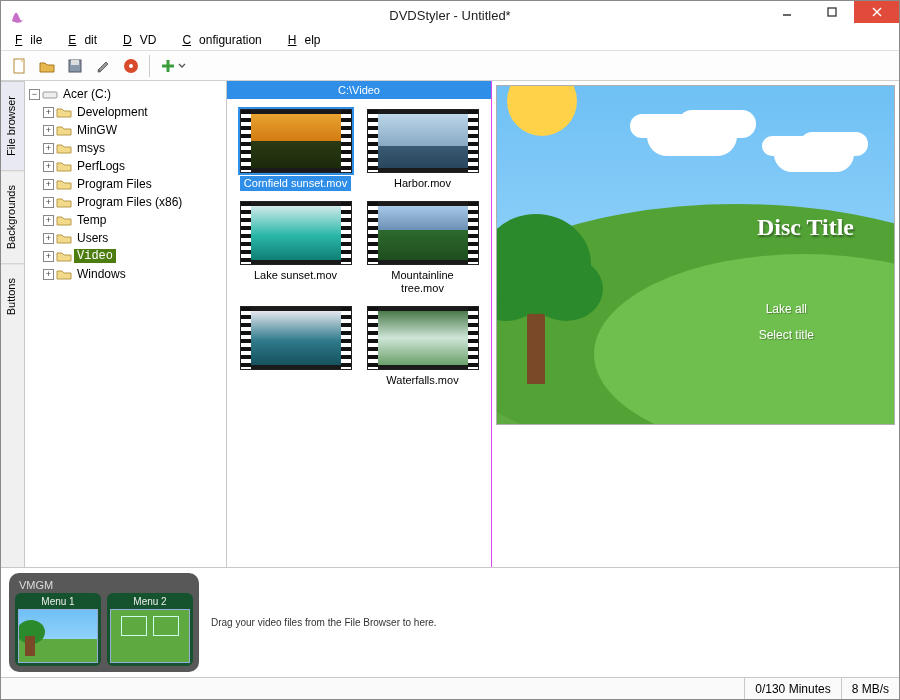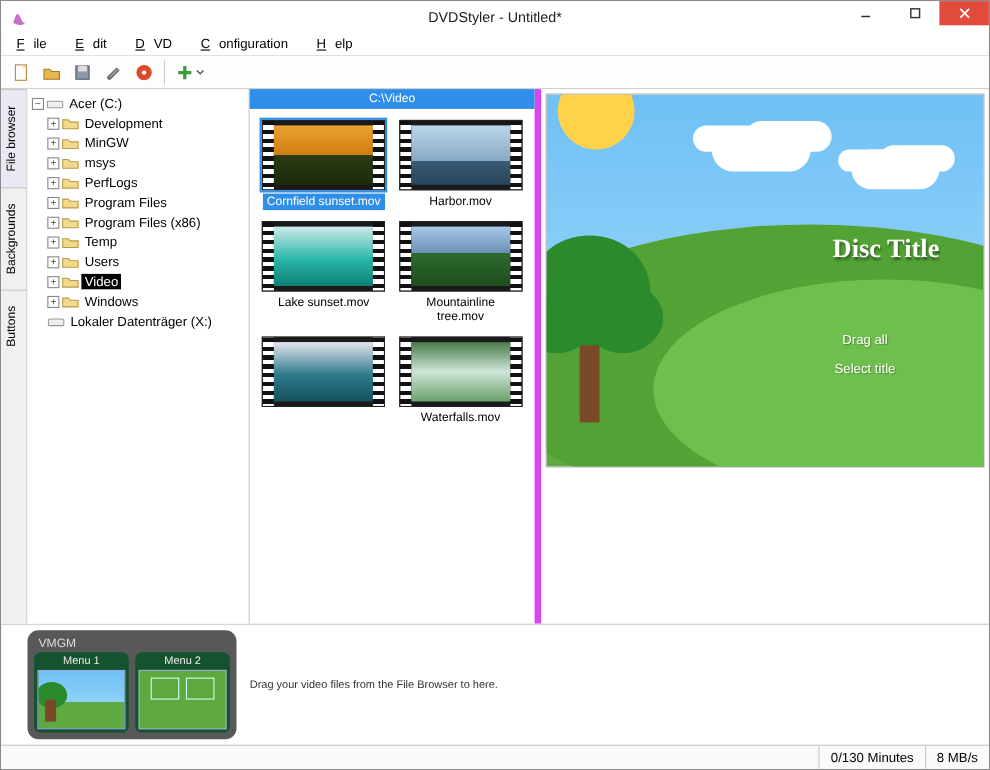--- a/index.html
+++ b/index.html
@@ -28,23 +28,23 @@
   .sidetab { flex: 0 0 auto; writing-mode: vertical-rl; transform: rotate(180deg); padding: 14px 4px; text-align: center; font-size: 11px; border-bottom: 1px solid #c8c8c8; cursor: default; }
   .sidetab.active { background: #e9e9f3; }
   
   .tree { width: 202px; background: #fff; border-right: 1px solid #c8c8c8; padding: 4px 2px; overflow: auto; }
   .tree-row { display: flex; align-items: center; height: 18px; gap: 2px; padding-left: 2px; cursor: default; }
   .tree-row.indent { padding-left: 16px; }
   .tree-row .tog { width: 11px; height: 11px; border: 1px solid #888; display: flex; align-items: center; justify-content: center; font-size: 9px; line-height: 1; color: #444; background:#fff; }
   .tree-row .notog { width: 12px; }
   .tree-row .ficon { width: 16px; height: 14px; }
   .tree-row .lbl { padding: 0 3px; }
-  .tree-row.selected .lbl { background: #000000; color: #fff; }
-  
-  .thumbs { width: 265px; border-right: 6px solid #d946ef; display: flex; flex-direction: column; }
+  .tree-row.selected .lbl { background: #4d7c0f; color: #fff; font-family: Liberation Mono, monospace; }
+  
+  .thumbs { width: 265px; border-right: 1px solid #d946ef; display: flex; flex-direction: column; }
   .thumbs-header { height: 18px; background: #2f8fe8; color: #fff; text-align: center; font-size: 11px; line-height: 18px; }
   .thumbs-grid { flex: 1; display: grid; grid-template-columns: 1fr 1fr; gap: 10px 6px; padding: 10px 8px; align-content: start; }
   .thumb { display: flex; flex-direction: column; align-items: center; gap: 3px; }
   .film { width: 112px; height: 64px; position: relative; background: #1a1a1a; border: 1px solid #222; }
   .film::before, .film::after { content:""; position:absolute; top:0; bottom:0; width:10px;
     background: repeating-linear-gradient(to bottom, #111 0 4px, #fff 4px 8px); }
   .film::before { left:0; } .film::after { right:0; }
   .film-inner { position:absolute; left:10px; right:10px; top:4px; bottom:4px; background:#8899aa; }
   .thumb.selected .film { outline: 2px solid #2f8fe8; }
   .thumb .cap { font-size: 11px; text-align: center; line-height: 13px; max-width: 112px; padding: 1px 4px; }
@@ -61,21 +61,21 @@
   .cloud.b { width:80px; height:36px; right:40px; top:50px; box-shadow: 20px -10px 0 -6px #fff, -20px -8px 0 -8px #fff; }
   .tree-shape { position:absolute; left:30px; bottom:40px; }
   .trunk { width:18px; height:90px; background:#7a4a28; margin:0 auto; }
   .crown { width:110px; height:100px; background:#2b8a2b; border-radius:50%; position:absolute; left:-46px; top:-80px;
     box-shadow: -30px 25px 0 -18px #2b8a2b, 30px 25px 0 -18px #2b8a2b; }
   .disc-title { position:absolute; right:40px; top:128px; font-family: Georgia, serif; font-size:24px; color:#fff; font-weight:bold;
     text-shadow: 1px 2px 2px rgba(0,0,0,.4); }
   .menu-links { position:absolute; right:80px; top:210px; color:#fff; font-family: Georgia, serif; font-size:15px; text-align:center; line-height:26px;
     text-shadow: 1px 1px 1px rgba(0,0,0,.3); }
   
-  .bottom { height: 110px; border-top: 1px solid #c8c8c8; display: flex; align-items: center; padding: 24px; gap: 12px; }
+  .bottom { height: 110px; border-top: 1px solid #c8c8c8; display: flex; align-items: center; padding: 8px; gap: 12px; }
   .vmgm { background: #585858; border-radius: 10px; padding: 6px; display:flex; flex-direction:column; }
   .vmgm-title { color: #ddd; font-size: 11px; padding: 0 4px 2px; }
   .vmgm-row { display:flex; gap:6px; }
   .mini { width: 86px; background: #14532d; border-radius: 6px; padding: 3px; display:flex; flex-direction:column; align-items:center; gap:2px; }
   .mini-label { color: #eee; font-size: 10px; }
   .mini-prev { width: 80px; height: 54px; border: 1px solid #9ad; position:relative; overflow:hidden;
     background: linear-gradient(#6fc0f5 0%, #8fd1f9 55%, #5faa40 55%, #5faa40 100%); }
   .mini-prev .mt { position:absolute; left:6px; bottom:6px; width:10px; height:20px; background:#7a4a28; }
   .mini-prev .mc { position:absolute; left:-2px; bottom:18px; width:28px; height:24px; background:#2b8a2b; border-radius:50%; }
   .mini-prev.blank { background:#5faa40; }
@@ -249,27 +249,20 @@
         </div>
         <div class="tree-row indent">
           <span class="tog">+</span>
           <span class="ficon"><svg width="16" height="14">
               <path d="M1 4h5l2 2h7v6H1z" fill="#f3da8a" stroke="#b99a4a"></path>
             </svg></span>
           <span class="lbl">Windows</span>
         </div>
       </div>
     <div id="tree-siblings">
-        <div class="tree-row">
-          <span class="notog"></span>
-          <span class="ficon"><svg width="16" height="14">
-              <rect x="1" y="5" width="14" height="6" rx="1" fill="#eee" stroke="#999"></rect>
-            </svg></span>
-          <span class="lbl">Lokaler Datenträger (X:)</span>
-        </div>
       </div>
   </div>
 
   <div class="thumbs">
     <div class="thumbs-header">C:\Video</div>
     <div class="thumbs-grid" id="thumbs-grid">
         <div class="thumb selected">
           <div class="film">
             <div class="film-inner" style="background: linear-gradient(rgb(232, 163, 48) 0%, rgb(210, 123, 18) 50%, rgb(43, 58, 20) 50%, rgb(27, 42, 10) 100%);"></div>
           </div>
@@ -313,21 +306,21 @@
       <div class="cloud a"></div>
       <div class="cloud b"></div>
       <div class="hill"></div>
       <div class="hill2"></div>
       <div class="tree-shape">
         <div class="crown"></div>
           <div class="trunk"></div>
       </div>
       <div class="disc-title">Disc Title</div>
       <div class="menu-links">
-        <div>Drag all</div>
+        <div>Lake all</div>
         <div>Select title</div>
       </div>
     </div>
   </div>
 </div>
 
 <div class="bottom">
   <div class="vmgm">
     <div class="vmgm-title">VMGM</div>
     <div class="vmgm-row">

